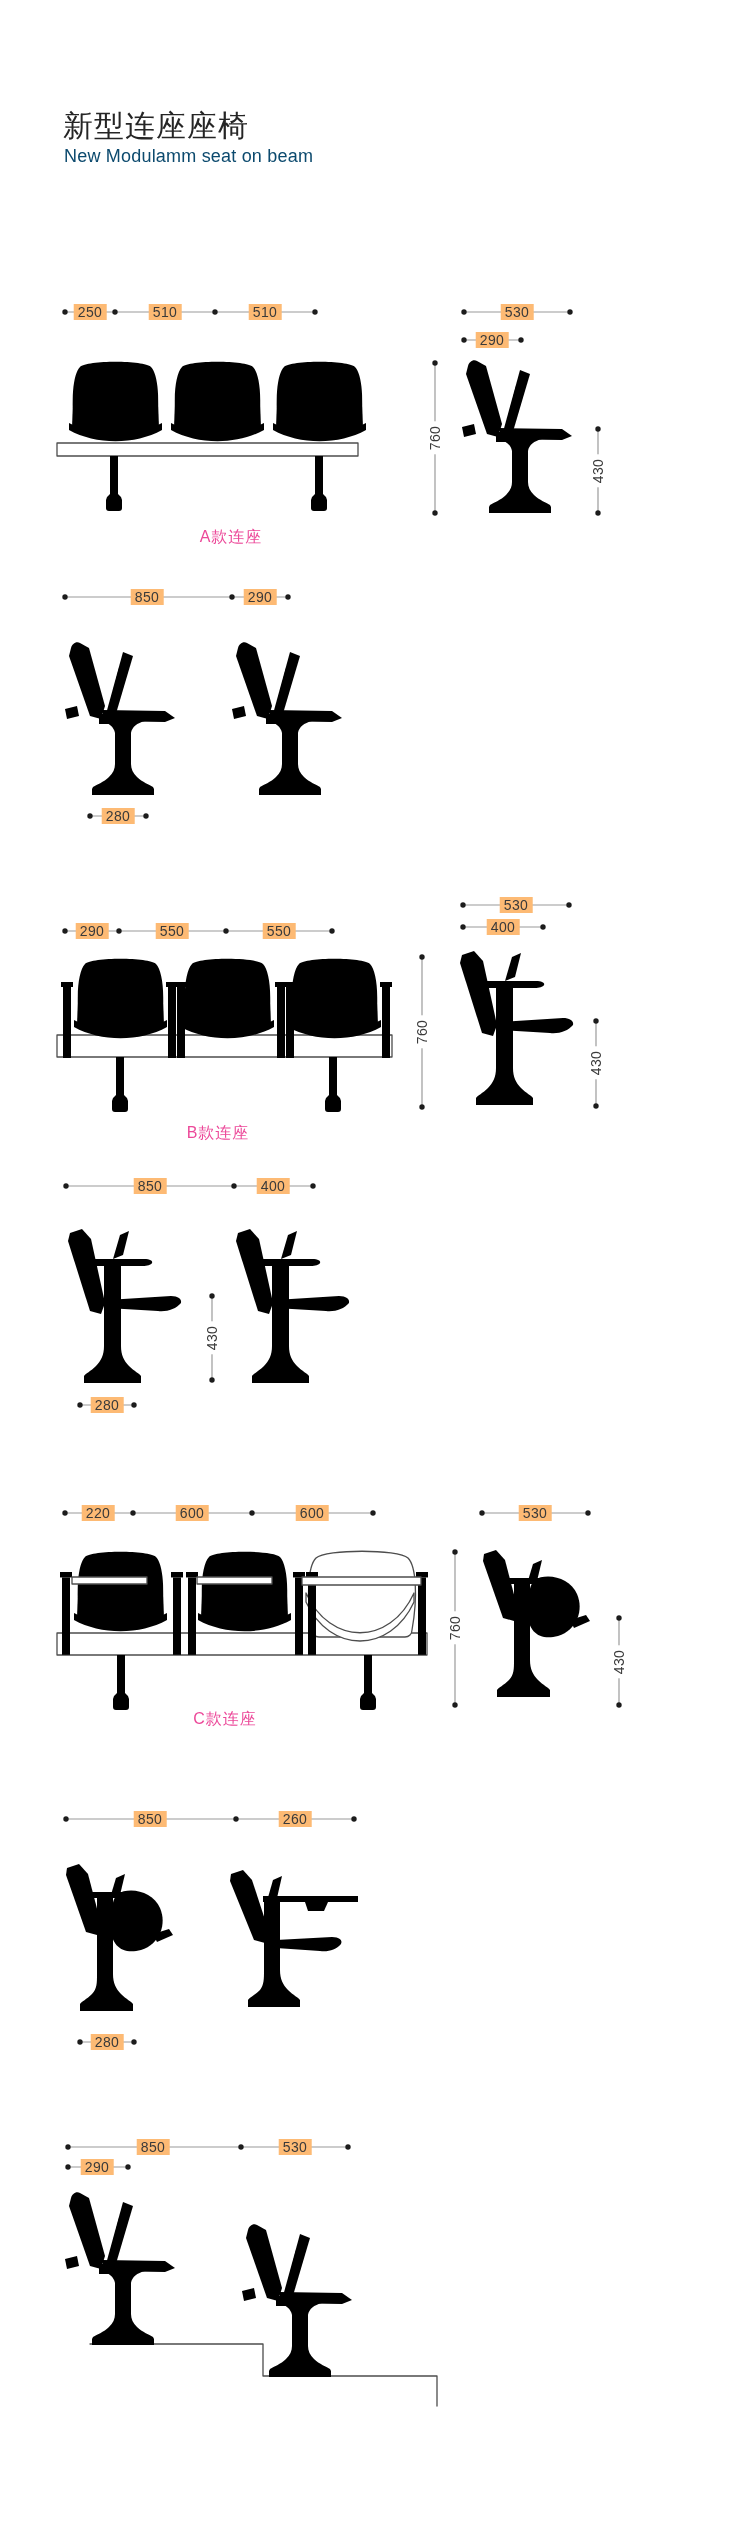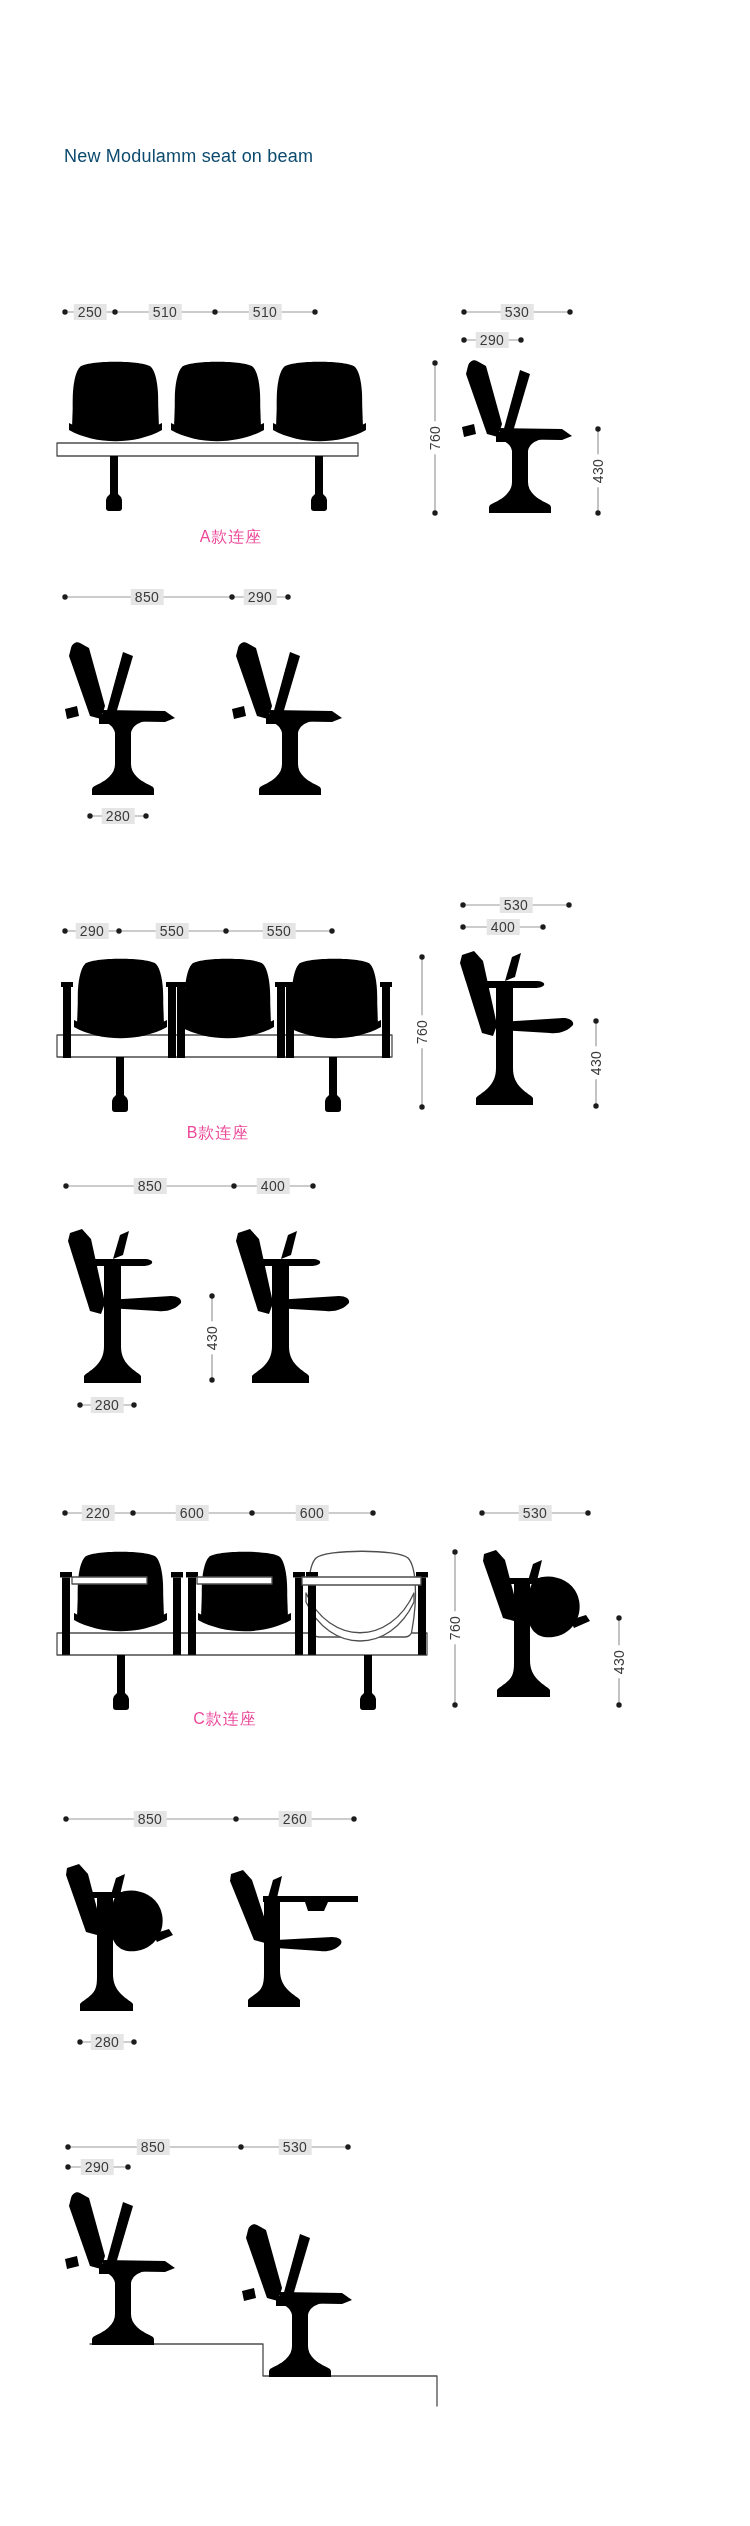--- a/index.html
+++ b/index.html
@@ -9,21 +9,21 @@
   }
   svg.art{position:absolute;left:0;top:0;}
   .art-stroke path,.art-stroke rect{stroke:#4d4d4d;stroke-width:1.3;fill:#fff;stroke-linejoin:round;stroke-linecap:round;}
   .art-stroke .noFill{fill:none;}
   .dims line{stroke:#9a9a9a;stroke-width:1.2;}
   .dims circle{fill:#1c1c1c;stroke:none;}
   .ttl{position:absolute;left:63px;top:106px;font-size:30px;font-weight:500;letter-spacing:1px;color:#252525;margin:0;}
   .sub{position:absolute;left:64px;top:146px;font-size:18px;color:#0c4a6e;letter-spacing:0.2px;}
   .dim{
     position:absolute;transform:translate(-50%,-50%);
-    background:#e5e5e5;padding:0 4px;font-size:14px;color:#3a3a3a;letter-spacing:0.4px;white-space:nowrap;
+    background:#fdba74;padding:0 4px;font-size:14px;color:#3a3a3a;letter-spacing:0.4px;white-space:nowrap;
   }
   .dimv{
     position:absolute;transform:translate(-50%,-50%) rotate(-90deg);
     background:#fff;padding:0 4px;font-size:14px;color:#3a3a3a;letter-spacing:0.4px;white-space:nowrap;
   }
   .secLabel{
     position:absolute;transform:translate(-50%,-50%);
     font-size:16px;color:#ec4899;letter-spacing:1px;white-space:nowrap;
   }
 </style>
@@ -247,20 +247,21 @@
     <line x1="68" y1="2147" x2="348" y2="2147"></line>
         <circle cx="68" cy="2147" r="2.7"></circle>
         <circle cx="241" cy="2147" r="2.7"></circle>
         <circle cx="348" cy="2147" r="2.7"></circle>
     <line x1="68" y1="2167" x2="128" y2="2167"></line>
         <circle cx="68" cy="2167" r="2.7"></circle>
         <circle cx="128" cy="2167" r="2.7"></circle>
   </g>
 </svg>
 
+<h1 class="ttl">新型连座座椅</h1>
 <div class="sub">New Modulamm seat on beam</div>
 
 <span class="dim" style="left:90px;top:312px">250</span>
 <span class="dim" style="left:165px;top:312px">510</span>
 <span class="dim" style="left:265px;top:312px">510</span>
 <span class="dim" style="left:517px;top:312px">530</span>
 <span class="dim" style="left:492px;top:340px">290</span>
 <span class="dimv" style="left:435px;top:438px">760</span>
 <span class="dimv" style="left:598px;top:471px">430</span>
 <span class="secLabel" style="left:231px;top:537px">A款连座</span>

